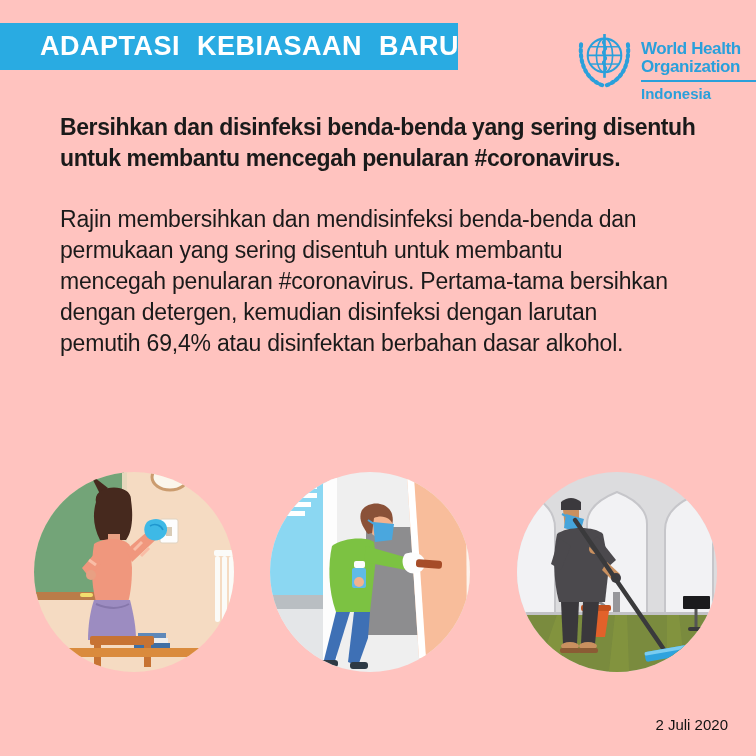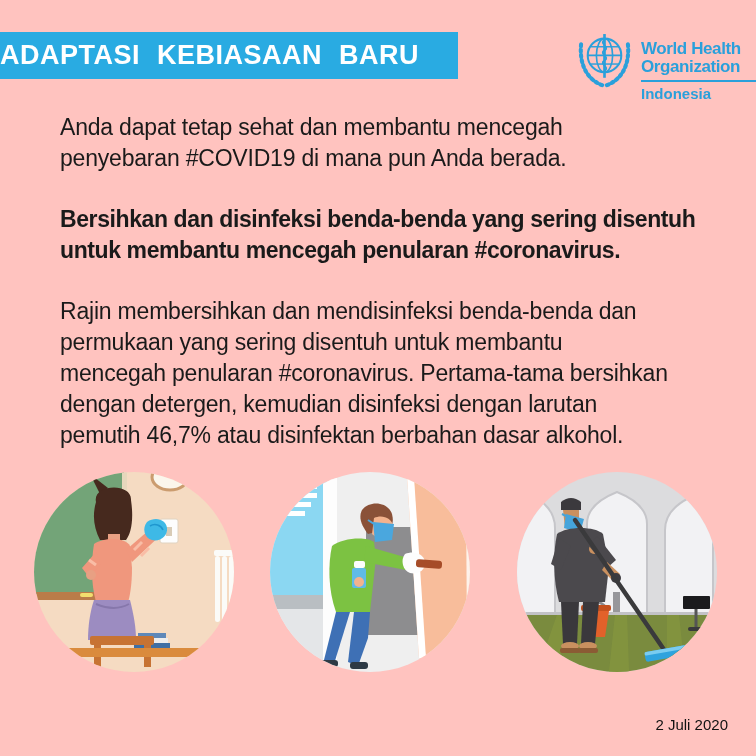--- a/index.html
+++ b/index.html
@@ -8,22 +8,23 @@
   }
   *{margin:0;padding:0;box-sizing:border-box;}
   html,body{background:#888;}
   .poster{
     position:relative;width:756px;height:756px;overflow:hidden;
     background:var(--page-bg);
     font-family:"Liberation Sans",sans-serif;color:var(--body-text);
   }
   
   .banner{
-    position:absolute;left:0;top:32px;width:458px;height:47px;
+    position:absolute;left:0;top:23px;width:458px;height:47px;
     background:var(--banner-bg);display:flex;align-items:center;
+    padding-left:40px;
   }
   .banner-title{
     color:var(--banner-text);font-size:27px;font-weight:700;
     letter-spacing:.5px;word-spacing:9px;white-space:nowrap;
   }
   .who-logo{position:absolute;left:577px;top:32px;width:172px;display:flex;}
   .who-emblem{width:55px;height:59px;flex:0 0 auto;}
   .who-words{margin-left:9px;padding-top:8px;width:122px;}
   .who-name{color:var(--who-blue);font-size:17px;line-height:18px;font-weight:700;letter-spacing:-.4px;white-space:pre-line;}
   .who-divider{height:2px;background:var(--who-blue);margin:4px 0 3px 0;width:118px;}
@@ -71,29 +72,27 @@
     </svg>
     <div class="who-words">
       <div class="who-name">World Health
 Organization</div>
       <div class="who-divider"></div>
       <div class="who-region">Indonesia</div>
     </div>
   </div>
 
   <div class="copy">
-    <p class="para">Anda dapat tetap sehat dan membantu mencegah
-penyebaran #COVID19 di mana pun Anda berada.</p>
     <p class="para bold">Bersihkan dan disinfeksi benda-benda yang sering disentuh
 untuk membantu mencegah penularan #coronavirus.</p>
     <p class="para">Rajin membersihkan dan mendisinfeksi benda-benda dan
 permukaan yang sering disentuh untuk membantu
 mencegah penularan #coronavirus. Pertama-tama bersihkan
 dengan detergen, kemudian disinfeksi dengan larutan
-pemutih 46,7% atau disinfektan berbahan dasar alkohol.</p>
+pemutih 69,4% atau disinfektan berbahan dasar alkohol.</p>
   </div>
 
   <div class="circle c1">
     <svg viewBox="0 0 200 200">
       <rect x="0" y="0" width="200" height="200" fill="#F5DBC2"></rect>
 
       <g>
         <rect x="-10" y="-5" width="100" height="127" fill="#73A478"></rect>
         <rect x="88" y="-5" width="5" height="127" fill="#E6D7BC"></rect>
         <rect x="-10" y="120" width="103" height="8" fill="#BA7C49"></rect>

